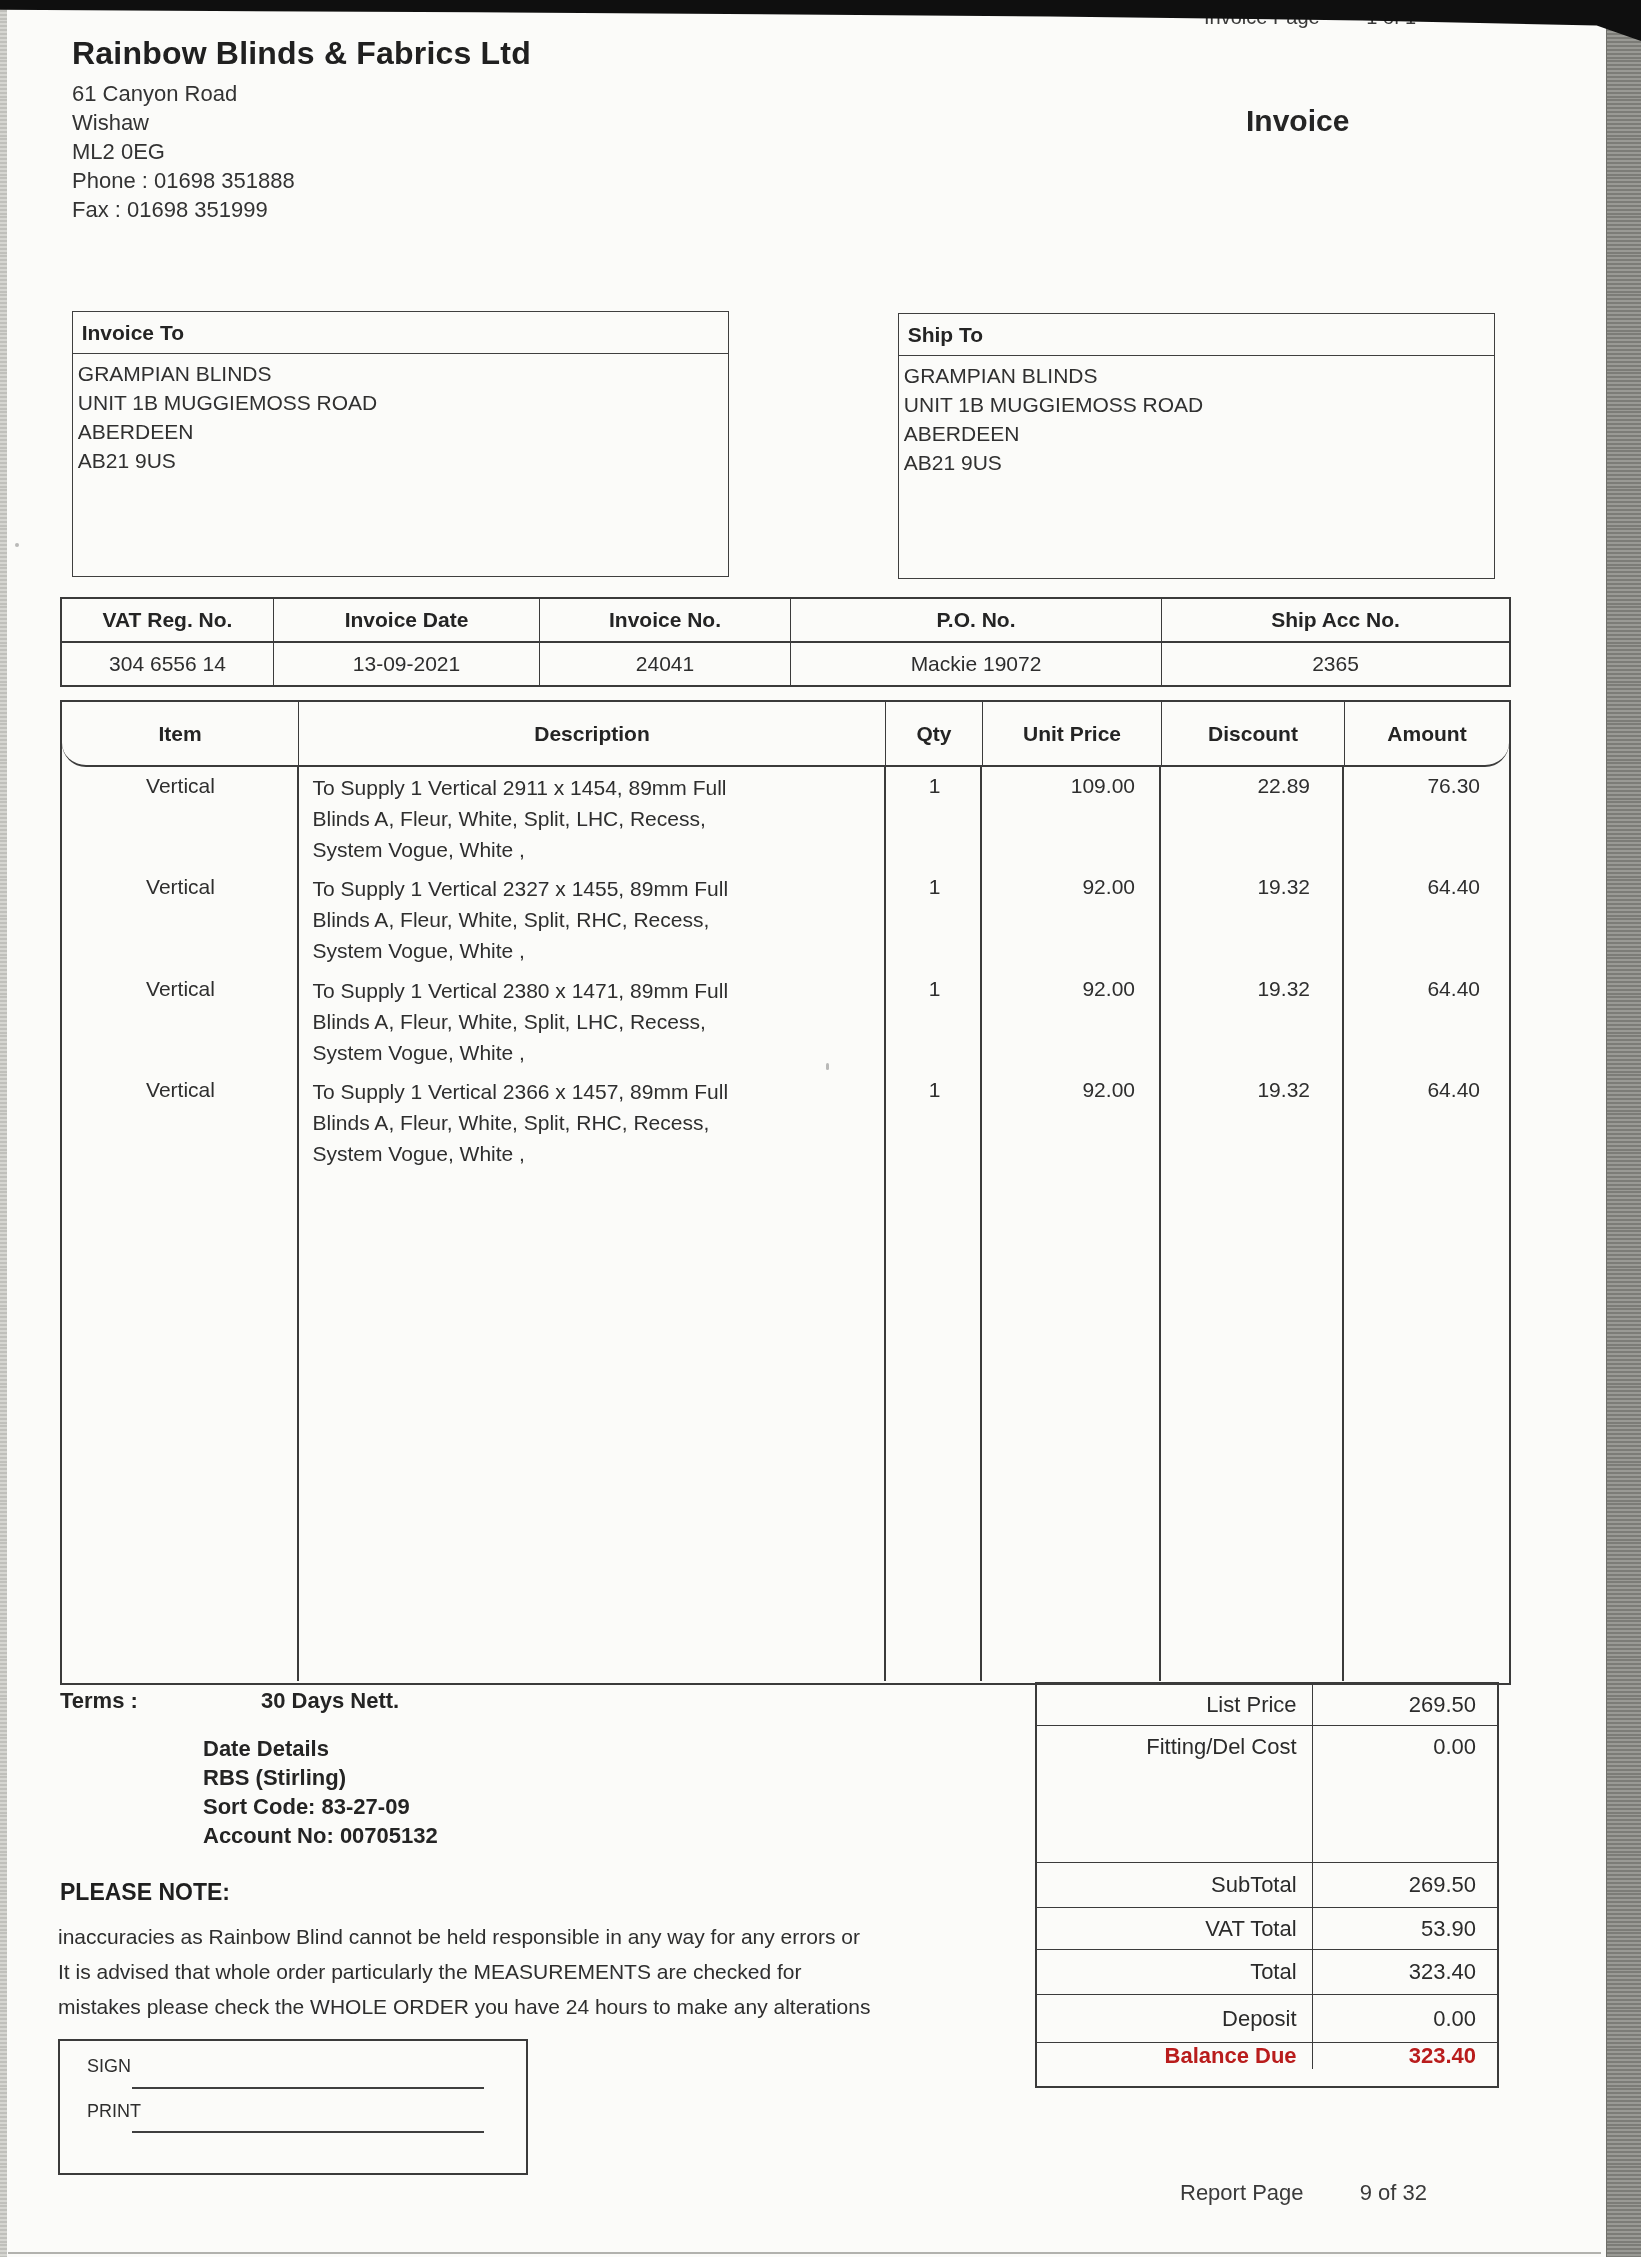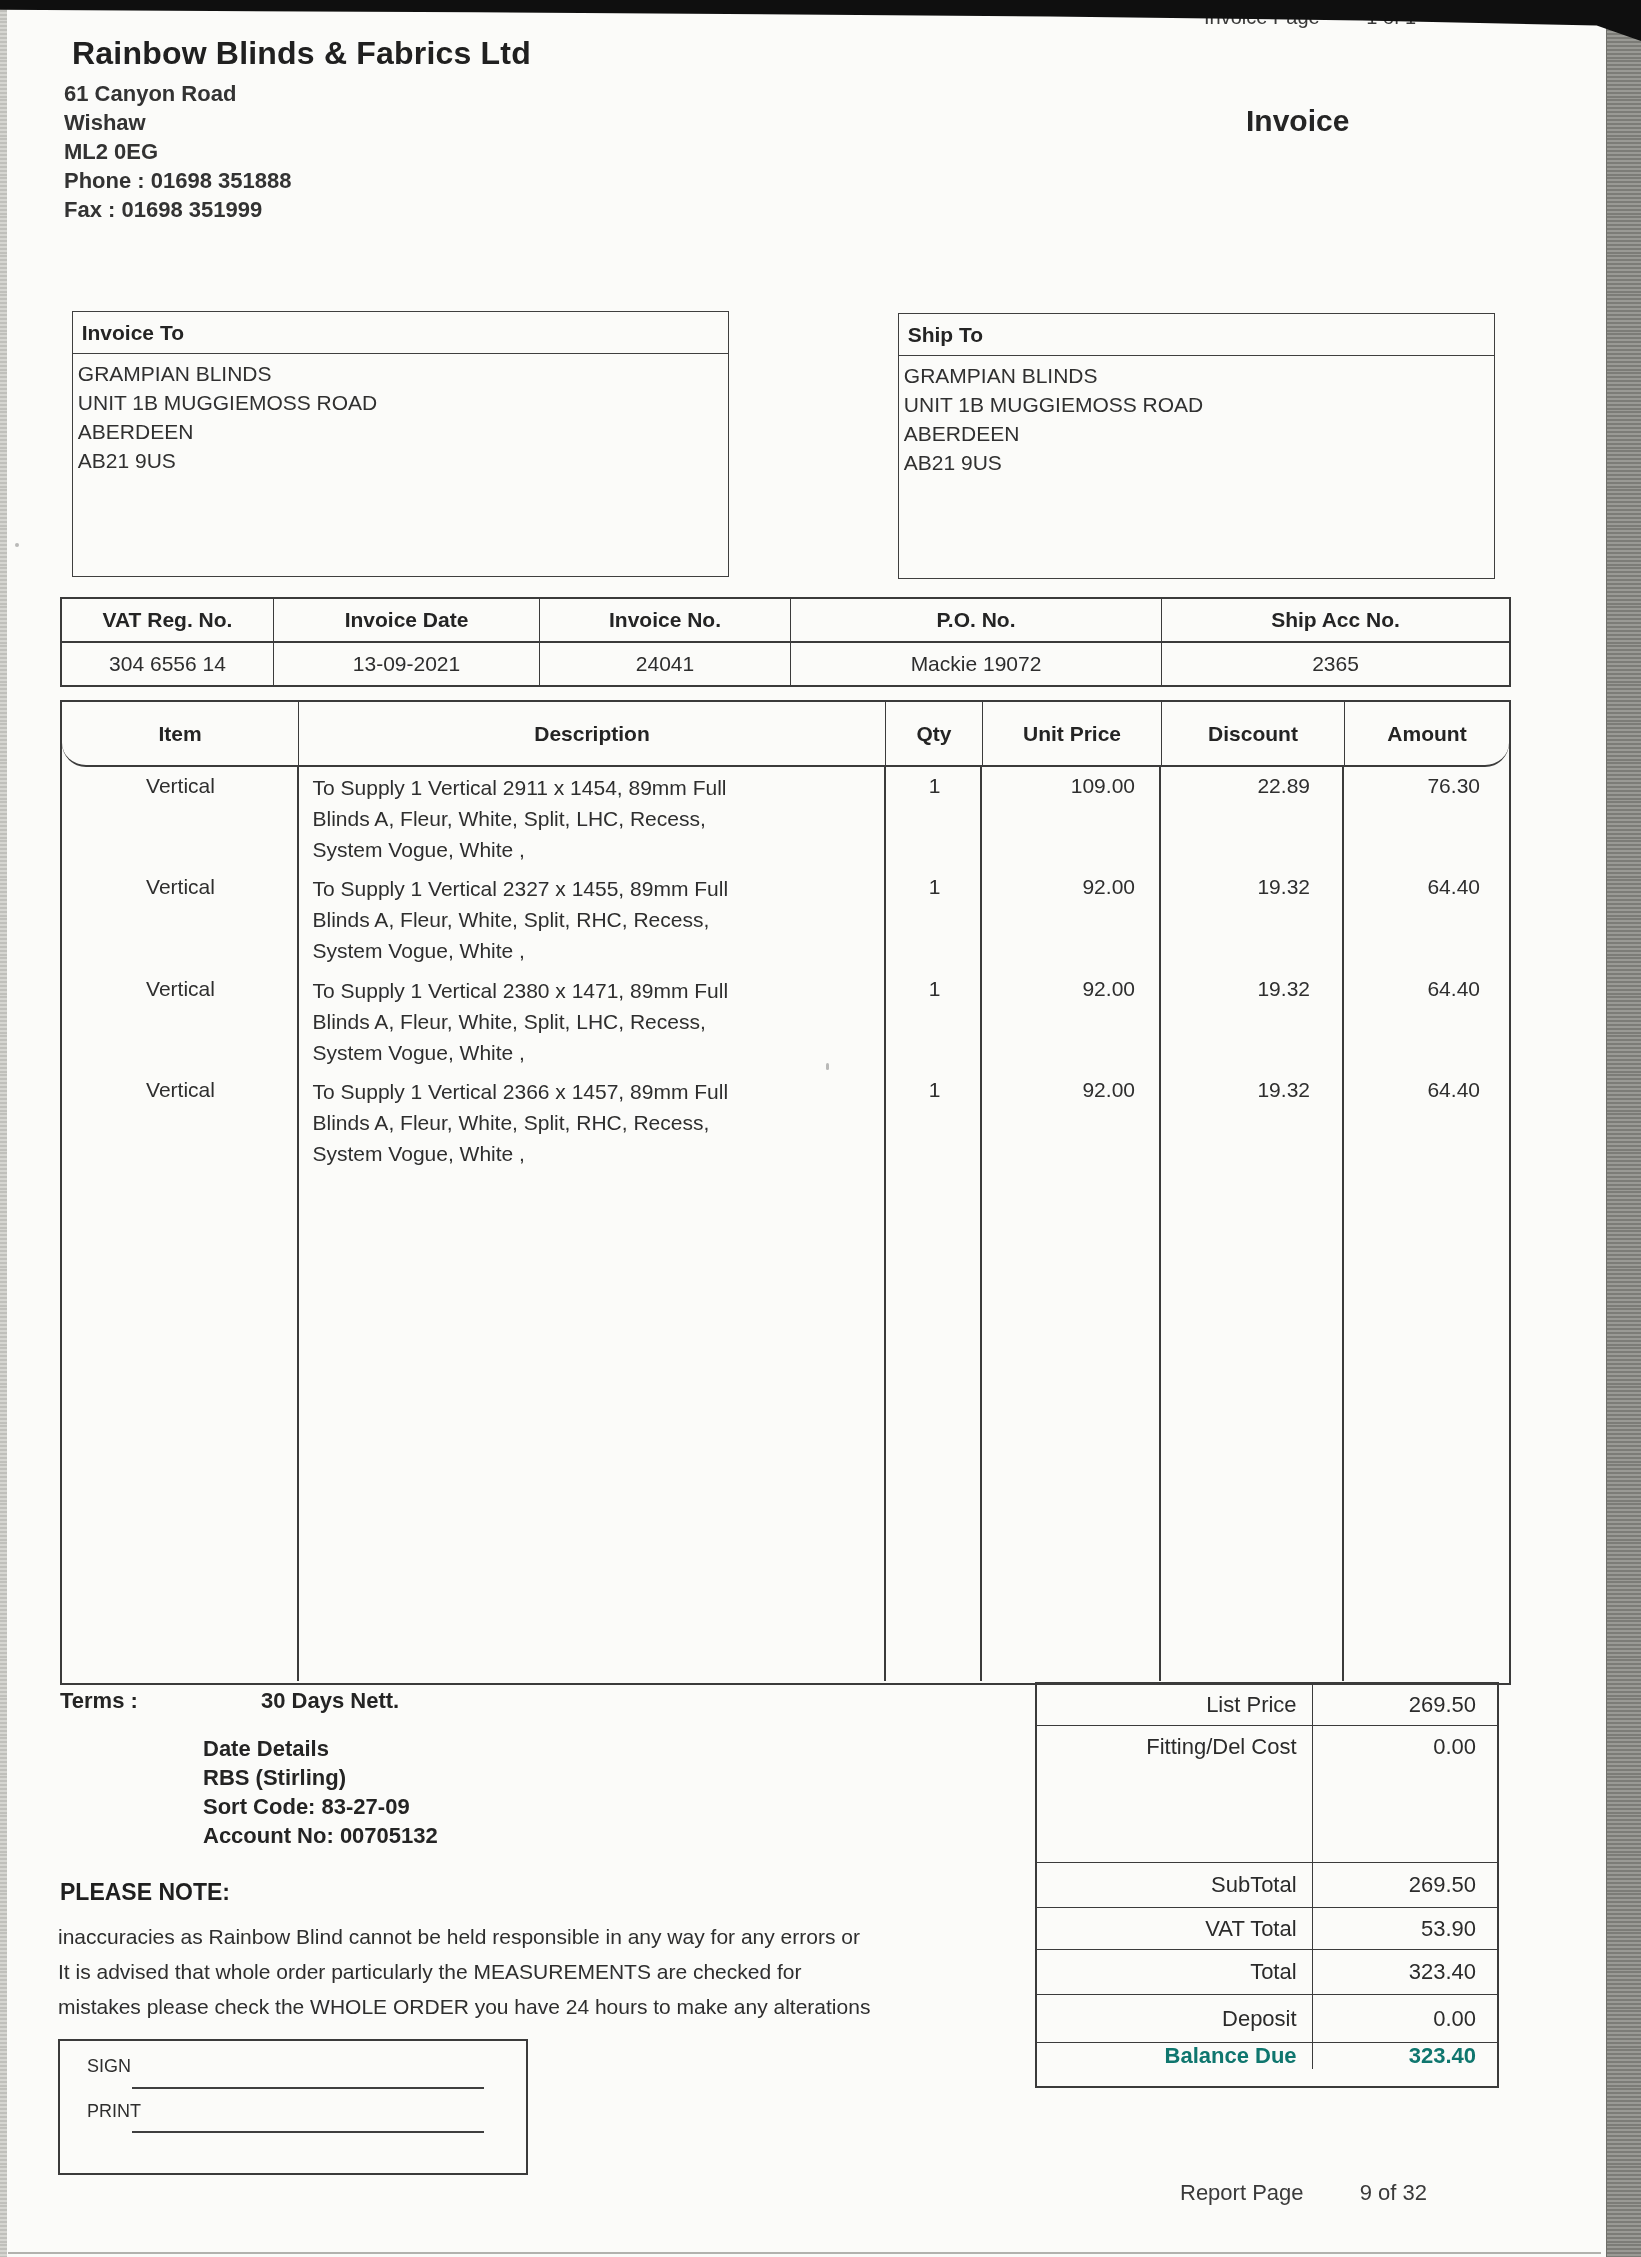--- a/index.html
+++ b/index.html
@@ -37,21 +37,21 @@
 
   
   .page-header{
     position:absolute; left:1204px; top:5.8px; z-index:1;
     font-size:20px; color:#3a3a3a; white-space:nowrap;
   }
   .page-header .ph-value{ margin-left:41px; }
 
   
   .company-name{ position:absolute; left:72px; top:35px; font-size:32px; font-weight:bold; color:#202020; letter-spacing:0.2px; }
-  .company-lines{ position:absolute; left:64px; top:79px; font-size:22px; line-height:29px; color:#333;font-weight:bold; }
+  .company-lines{ position:absolute; left:72px; top:79px; font-size:22px; line-height:29px; color:#333; }
 
   .doc-title{ position:absolute; left:1246px; top:104px; font-size:30px; font-weight:bold; color:#252525; }
 
   
   .addr-box{ position:absolute; border:1.9px solid #3f3f3f; background:transparent; }
   .invoice-to{ left:72px; top:311px; width:657px; height:266px; }
   .ship-to{ left:898px; top:313px; width:597px; height:266px; }
   .addr-title{ height:42px; border-bottom:1.9px solid #3f3f3f; font-size:21px; font-weight:bold; color:#242424; padding:8.7px 0 0 8.7px; }
   .addr-lines{ padding:4.8px 0 0 4.8px; font-size:21px; line-height:29px; color:#303030; }
 
@@ -93,21 +93,21 @@
   
   .totals{ position:absolute; left:1035px; top:1682px; width:464px; height:406px; border:2.9px solid #3b3b3b; font-size:22px; }
   .t-row{ display:flex; border-bottom:1.9px solid #3b3b3b; align-items:center; }
   .t-row:last-child{ border-bottom:none; }
   .t-label{ width:276px; padding-right:15.4px; border-right:1.9px solid #3b3b3b; align-self:stretch; display:flex; align-items:center; justify-content:flex-end; color:#2b2b2b; }
   .t-value{ flex:1; text-align:right; padding-right:21px; color:#2b2b2b; }
   .tr0{ height:42px; } .tr1{ height:137px; } .tr2{ height:45px; } .tr3{ height:42px; }
   .tr4{ height:45px; } .tr5{ height:48px; } .tr6{ flex:1; }
   .tr1 .t-label, .tr1 .t-value{ align-items:flex-start; padding-top:7.7px; }
   .tr1{ align-items:flex-start; }
-  .tr6 .t-label, .tr6 .t-value{ font-weight:bold; color:#0f766e; }
+  .tr6 .t-label, .tr6 .t-value{ font-weight:bold; color:#b91c1c; }
 
   
   .sign-box{ position:absolute; left:58px; top:2039px; width:470px; height:136px; border:2.9px solid #3b3b3b; }
   .sig-label{ position:absolute; left:27px; font-size:18px; color:#2e2e2e; }
   .sig-sign{ top:15.4px; } .sig-print{ top:60px; }
   .sig-line{ position:absolute; left:72px; width:352px; height:1.9px; background:#3f3f3f; }
   .line-sign{ top:46px; } .line-print{ top:90px; }
 
   
   .report-footer{ position:absolute; left:1180px; top:2180px; font-size:22px; color:#3a3a3a; white-space:nowrap; }

